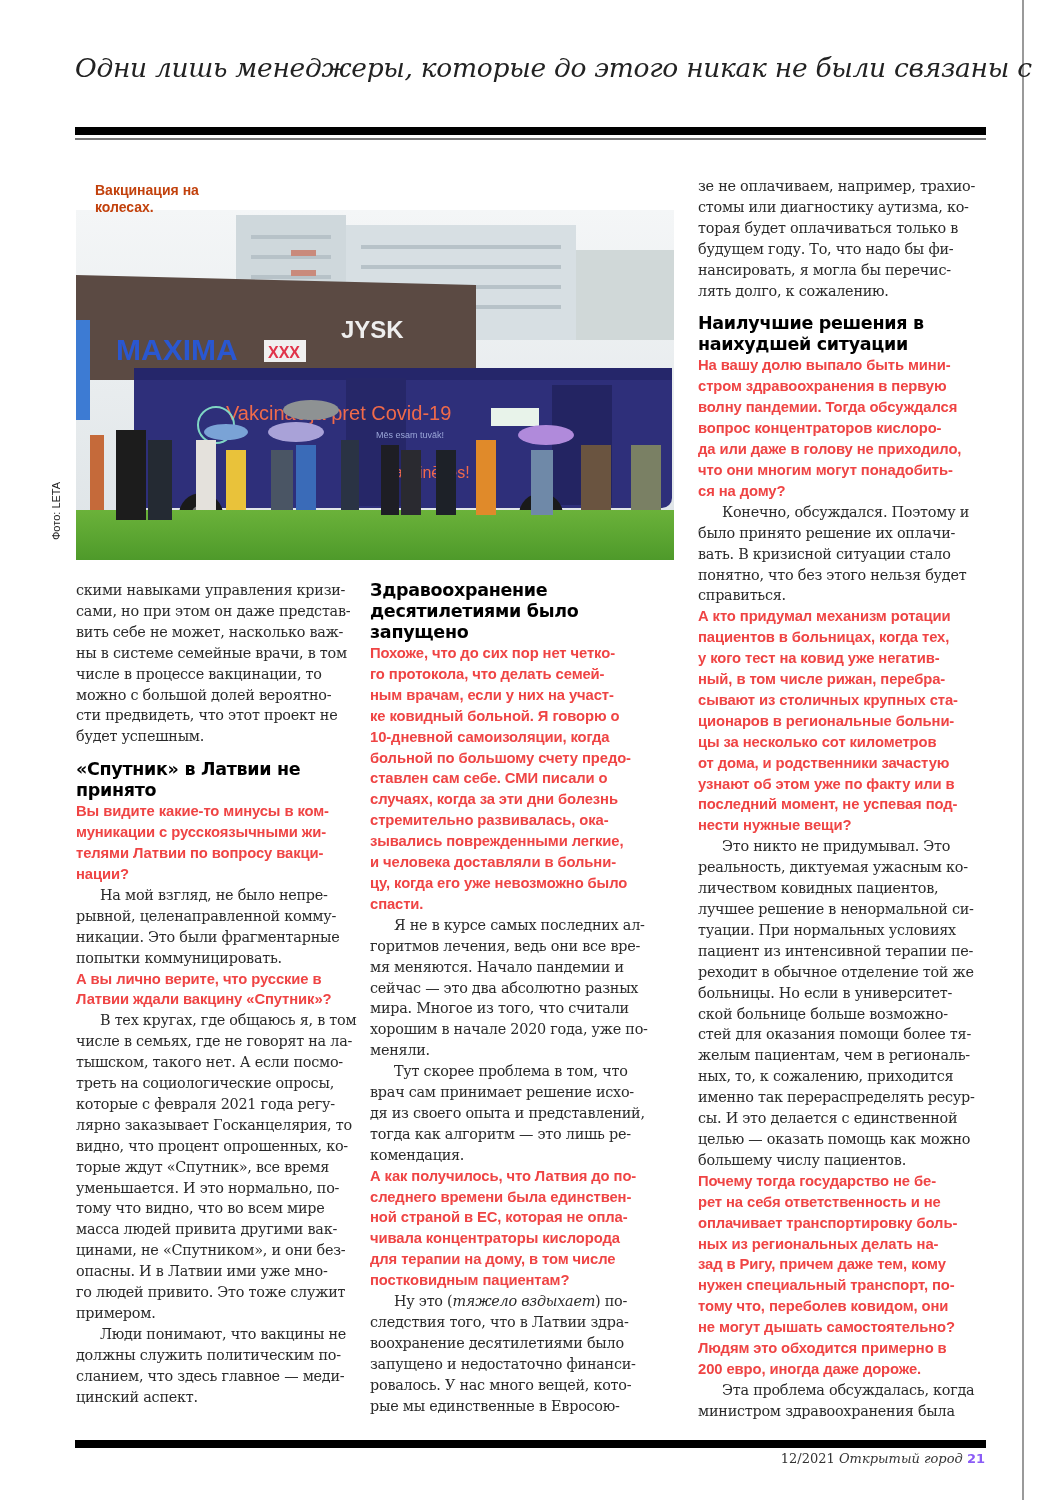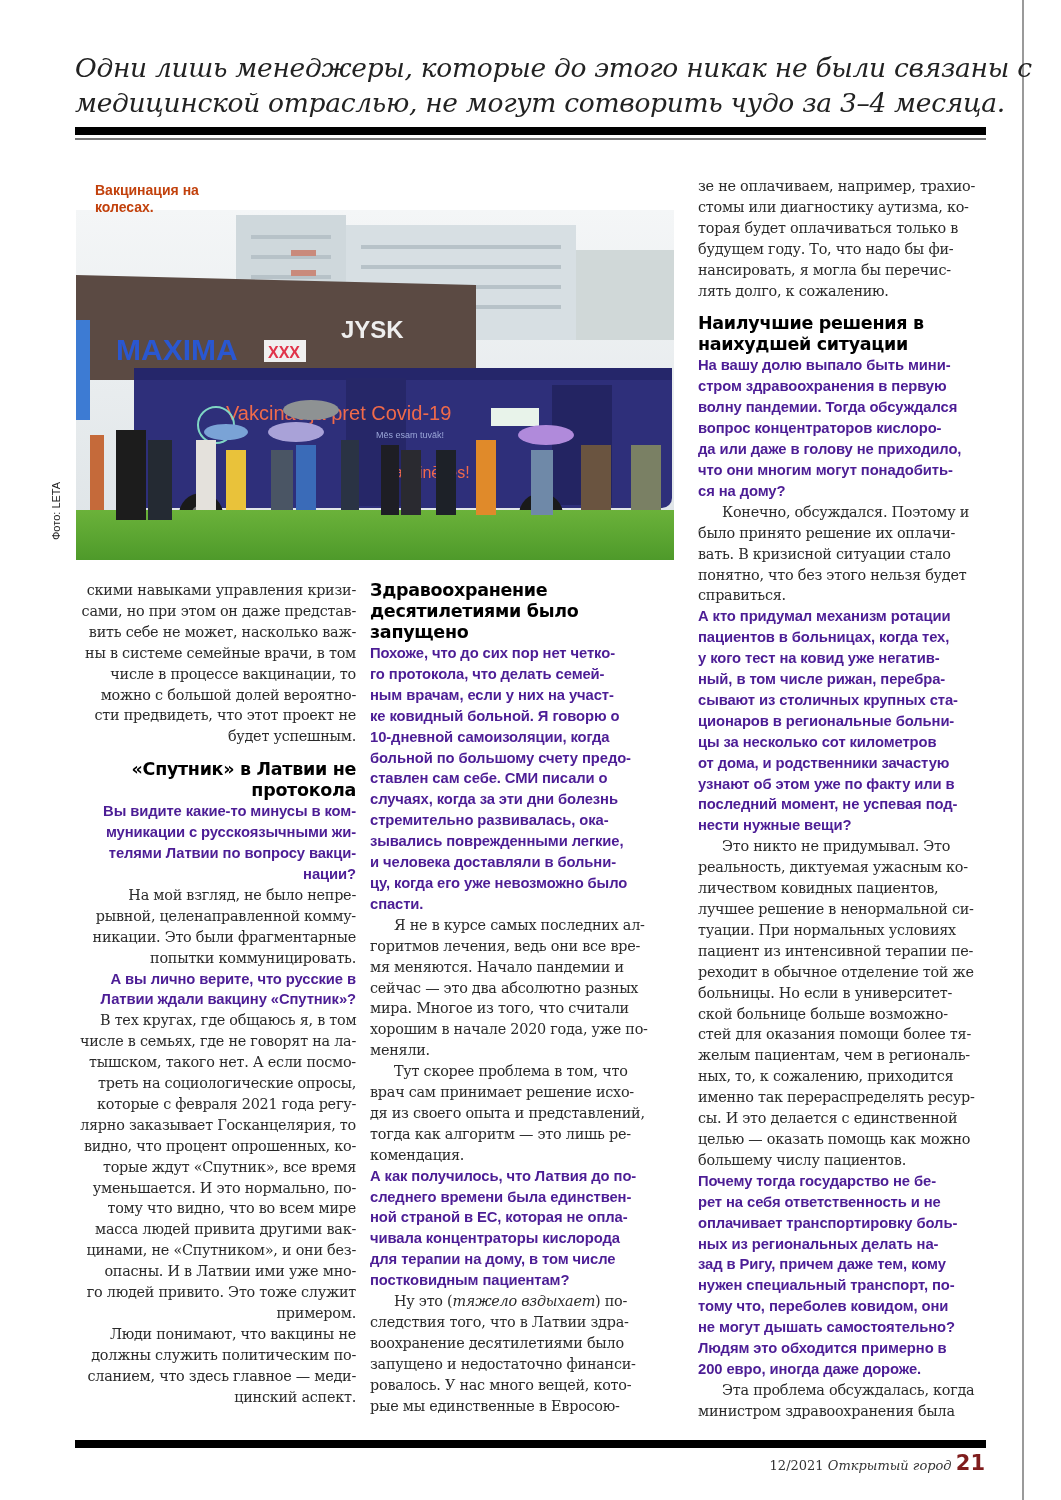--- a/index.html
+++ b/index.html
@@ -6,43 +6,42 @@
   body { width:1061px; height:1500px; position:relative; overflow:hidden; color:#1a1a1a; }
   .trim-line { position:absolute; left:1022px; top:0; width:2px; height:1500px; background:#9a9a9a; }
   .pullquote { position:absolute; left:75px; top:50px; width:900px; font-family:"DejaVu Serif", serif; font-style:italic; font-size:26.5px; line-height:35px; color:#222; letter-spacing:-0.3px; }
   .pullquote div { white-space:nowrap;font-style:italic; }
   .rule-thick { position:absolute; left:75px; top:127px; width:911px; height:8px; background:#000; }
   .rule-thin { position:absolute; left:75px; top:138px; width:911px; height:2px; background:#777; }
   .photo { position:absolute; left:76px; top:210px; width:598px; height:350px; overflow:hidden; background:#a3a3a3; }
   .caption { position:absolute; left:95px; top:182px; font-family:"Liberation Sans", sans-serif; font-weight:bold; font-size:14px; line-height:17px; color:#c2410c; width:140px; }
   .credit { position:absolute; left:50px; top:540px; transform:rotate(-90deg); transform-origin:left top; font-family:"Liberation Sans", sans-serif; font-size:11px; color:#222; white-space:nowrap; }
   .col { position:absolute; font-size:15.4px; line-height:20.9px; }
-  .col1 { left:76px; top:580px; width:280px;text-align:right; }
+  .col1 { left:76px; top:580px; width:280px; }
   .col2 { left:370px; top:580px; width:290px; }
   .col3 { left:698px; top:176px; width:290px; }
   .line { white-space:nowrap; display:block; }
   .body-line { font-family:"DejaVu Serif", serif; font-size:14.4px; color:#2a2a2a; letter-spacing:-0.25px; }
-  .q-line { font-family:"Liberation Sans", sans-serif; font-weight:bold; font-size:14.8px; color:#4c1d95; letter-spacing:-0.1px; }
+  .q-line { font-family:"Liberation Sans", sans-serif; font-weight:bold; font-size:14.8px; color:#ef4444; letter-spacing:-0.1px; }
   .h-line { font-family:"DejaVu Sans", sans-serif; font-weight:bold; font-size:17.5px; line-height:21px; color:#000; letter-spacing:-0.3px; }
   .indent { padding-left:24px; }
   .gap { height:12px; }
   .em { font-style:italic; }
   .footer-rule { position:absolute; left:75px; top:1440px; width:911px; height:8px; background:#000; }
   .footer { position:absolute; right:76px; top:1451px; font-family:"DejaVu Serif", serif; font-size:13px; color:#333; white-space:nowrap; }
   .footer .mag { font-style:italic; }
-  .footer .page { font-family:"DejaVu Sans", sans-serif; font-weight:bold; font-size:21px; color:#7f1d1d; }
+  .footer .page { font-family:"DejaVu Sans", sans-serif; font-weight:bold; font-size:13px; color:#8b5cf6; }
 </style>
 </head>
 <body>
 
 <div class="trim-line"></div>
 
 <div class="pullquote">
   <div>Одни лишь менеджеры, которые до этого никак не были связаны с</div>
-  <div>медицинской отраслью, не могут сотворить чудо за 3–4 месяца.</div>
 </div>
 <div class="rule-thick"></div>
 <div class="rule-thin"></div>
 
 <div class="photo">
   <svg width="598" height="350" viewBox="0 0 598 350">
     <defs>
       <linearGradient id="sky" x1="0" y1="0" x2="0" y2="1">
         <stop offset="0" stop-color="#f4f6f7"></stop>
           <stop offset="1" stop-color="#dde3e6"></stop>
@@ -125,21 +124,21 @@
     <div class="line body-line">скими навыками управления кризи-</div>
     <div class="line body-line">сами, но при этом он даже представ-</div>
     <div class="line body-line">вить себе не может, насколько важ-</div>
     <div class="line body-line">ны в системе семейные врачи, в том</div>
     <div class="line body-line">числе в процессе вакцинации, то</div>
     <div class="line body-line">можно с большой долей вероятно-</div>
     <div class="line body-line">сти предвидеть, что этот проект не</div>
     <div class="line body-line">будет успешным.</div>
     <div class="gap"></div>
     <div class="line h-line">«Спутник» в Латвии не</div>
-    <div class="line h-line">протокола</div>
+    <div class="line h-line">принято</div>
     <div class="line q-line">Вы видите какие-то минусы в ком-</div>
     <div class="line q-line">муникации с русскоязычными жи-</div>
     <div class="line q-line">телями Латвии по вопросу вакци-</div>
     <div class="line q-line">нации?</div>
     <div class="line body-line indent">На мой взгляд, не было непре-</div>
     <div class="line body-line">рывной, целенаправленной комму-</div>
     <div class="line body-line">никации. Это были фрагментарные</div>
     <div class="line body-line">попытки коммуницировать.</div>
     <div class="line q-line">А вы лично верите, что русские в</div>
     <div class="line q-line">Латвии ждали вакцину «Спутник»?</div>

